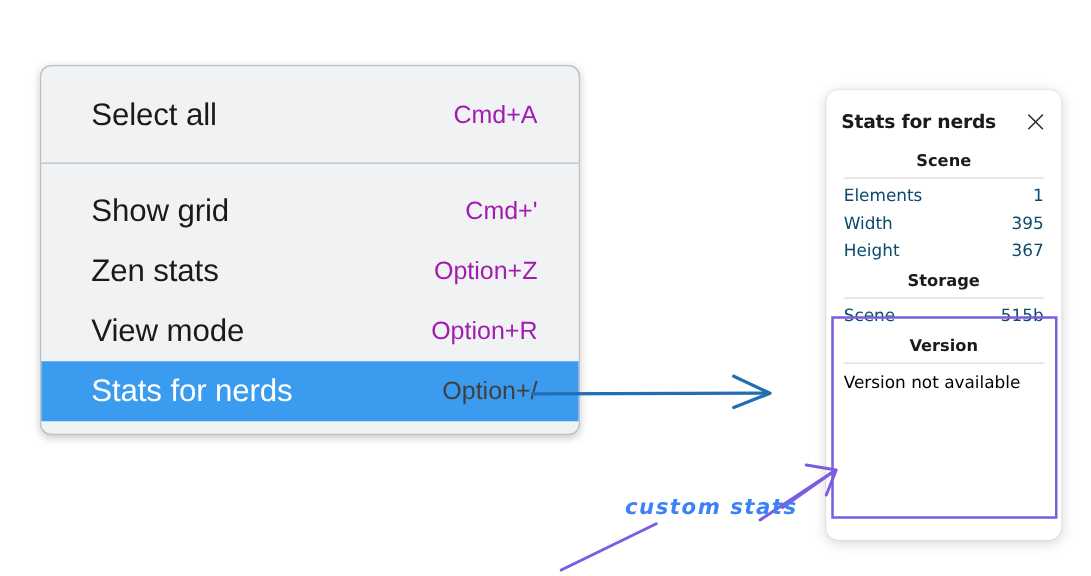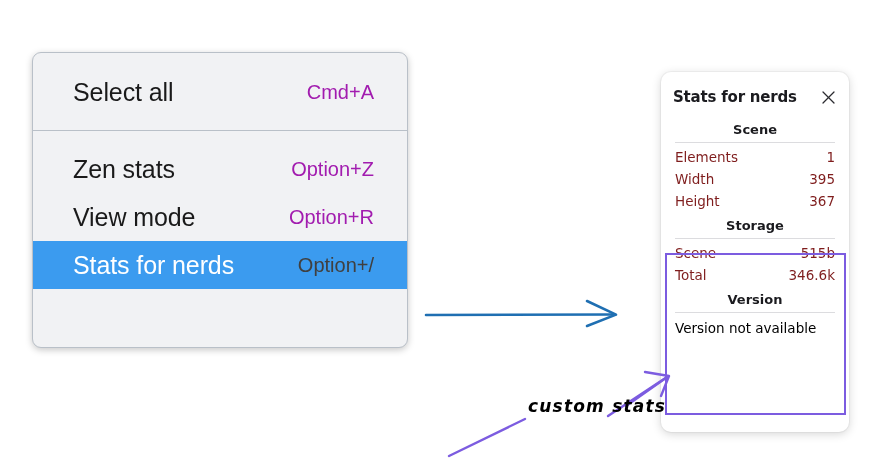--- a/index.html
+++ b/index.html
@@ -14,21 +14,21 @@
     overflow: hidden;
     font-family: "Liberation Sans", sans-serif;
     -webkit-font-smoothing: antialiased;
   }
 
   
   #context-menu {
     position: absolute;
     left: 32px;
     top: 52px;
-    width: 376px;
+    width: 432px;
     height: 296px;
     background: #f1f2f4;
     border-radius: 9px;
     border: 1px solid #b9c0c8;
     box-shadow: 0 2px 7px rgba(0,0,0,0.22);
     box-sizing: border-box;
     overflow: hidden;
   }
   .menu-group { padding: 0; }
   #menu-group-0 { padding-top: 15px; padding-bottom: 14px; }
@@ -120,21 +120,21 @@
   }
   .section-rule {
     height: 1px;
     background: #dcdcdf;
     margin: 0 2px 3px 2px;
   }
   .stat-row {
     display: flex;
     align-items: baseline;
     font-size: 13.5px;
-    color: #7f1d1d;
+    color: #0c4a6e;
     padding: 3px 2px;
   }
   .stat-row .k { text-align: left; }
   .stat-row .v { margin-left: auto; text-align: right; }
   .stat-line {
     font-size: 13.5px;
     color: #000000;
     padding: 4px 2px;
     text-align: left;
   }
@@ -160,41 +160,44 @@
     height: 101px;
   }
   #custom-stats-label {
     position: absolute;
     left: 500px;
     top: 396px;
     font-family: "DejaVu Sans", sans-serif;
     font-size: 17px;
     font-weight: bold;
     font-style: italic;
-    color: #000000;
+    color: #3b82f6;
     letter-spacing: 1.2px;
     white-space: nowrap;
-    margin-left: 28px;
   }
 </style>
 </head>
 <body>
 
 <div id="context-menu">
 
   <div class="menu-group" id="menu-group-0">
     <div class="menu-item">
       <span class="label">Select all</span>
       <span class="shortcut">Cmd+A</span>
     </div>
   </div>
 
   <div class="menu-divider"></div>
 
   <div class="menu-group" id="menu-group-1">
+    <div class="menu-item">
+      <span class="label">Show grid</span>
+      <span class="shortcut">Cmd+'</span>
+    </div>
     <div class="menu-item">
       <span class="label">Zen stats</span>
       <span class="shortcut">Option+Z</span>
     </div>
     <div class="menu-item">
       <span class="label">View mode</span>
       <span class="shortcut">Option+R</span>
     </div>
     <div class="menu-item selected">
       <span class="label">Stats for nerds</span>
@@ -239,24 +242,20 @@
     <span class="k">Height</span>
     <span class="v">367</span>
   </div>
 
   <div class="section-title">Storage</div>
   <div class="section-rule"></div>
   <div class="stat-row">
     <span class="k">Scene</span>
     <span class="v">515b</span>
   </div>
-  <div class="stat-row">
-    <span class="k">Total</span>
-    <span class="v">346.6k</span>
-  </div>
 
   <div class="section-title">Version</div>
   <div class="section-rule"></div>
   <div class="stat-line">Version not available</div>
 </div>
 
 <div id="custom-stats-box"></div>
 
 <svg id="purple-annotation" viewBox="0 0 240 101">
   <g stroke="#7c5ce0" fill="none" stroke-width="2.4" stroke-linecap="round" stroke-linejoin="round">

